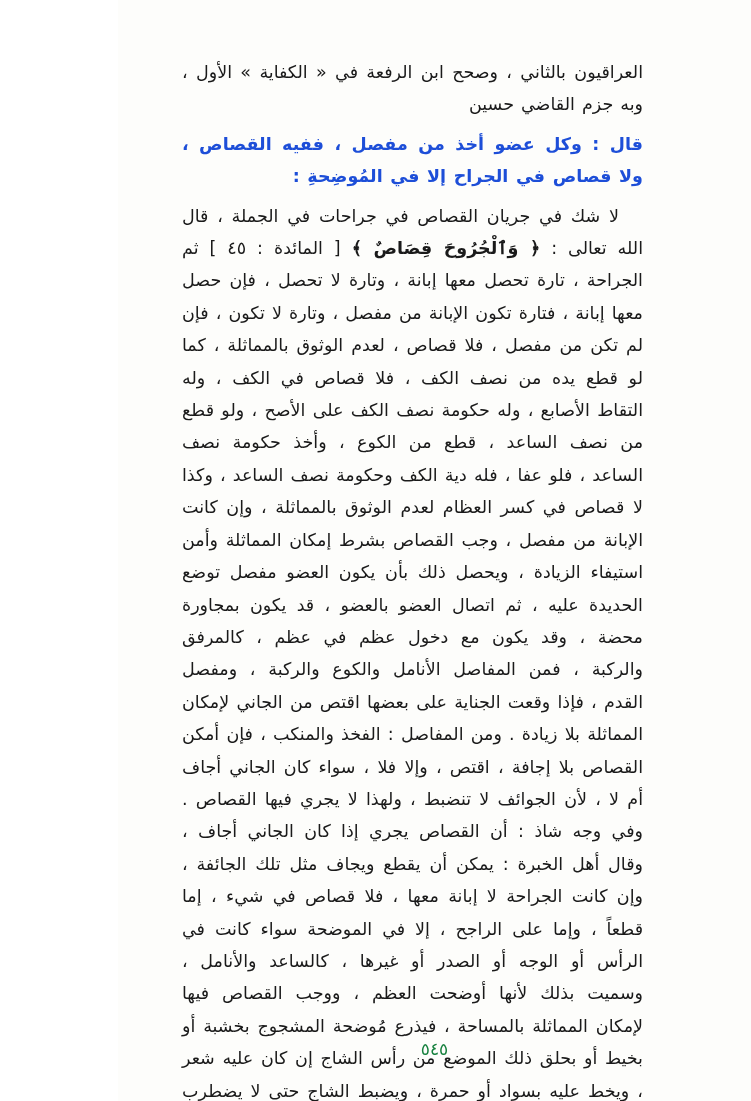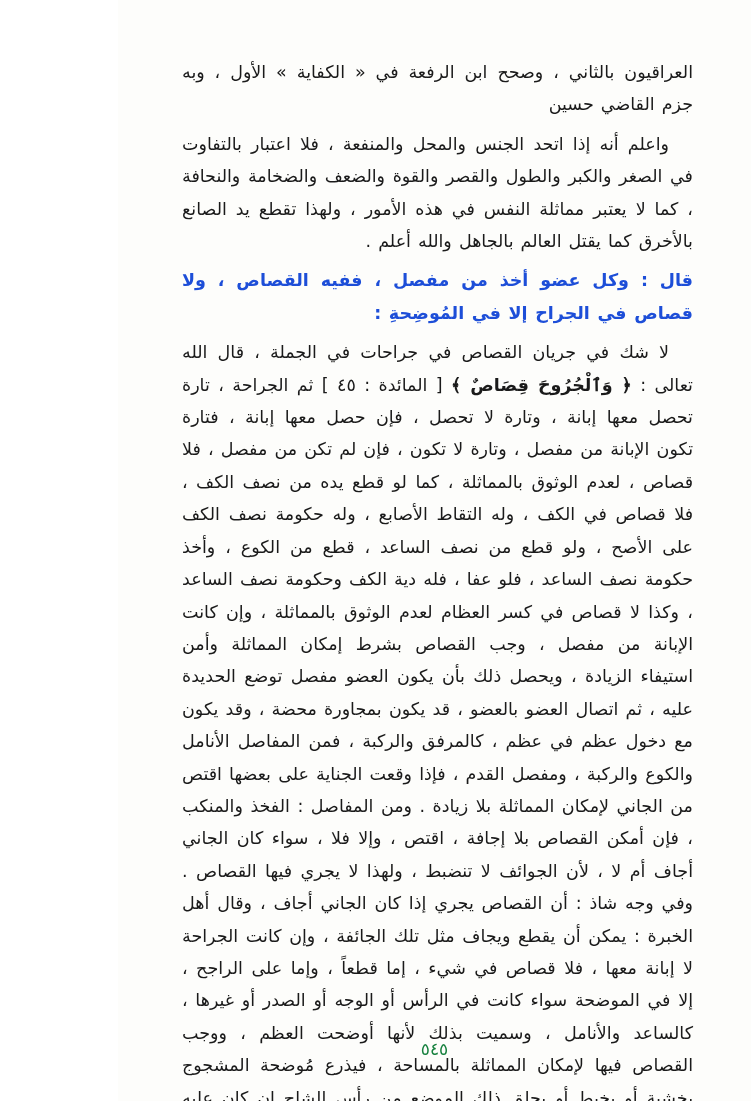--- a/index.html
+++ b/index.html
@@ -8,21 +8,21 @@
     background: #ffffff;
     font-family: "DejaVu Sans", sans-serif;
   }
   .page {
     position: relative;
     width: 633px;
     height: 1101px;
     background: #fdfdfb;
     color: #161616;
     direction: rtl;
-    padding: 56px 58px 0 64px;
+    padding: 56px 108px 0 64px;
     overflow: hidden;
   }
   .text-block {
     width: 100%;
   }
   .para {
     font-size: 17.5px;
     line-height: 32.4px;
     text-align: justify;
     text-justify: inter-word;
@@ -50,18 +50,17 @@
     color: #15803d;
     direction: rtl;
   }
 </style>
 </head>
 <body>
 
 <div class="page">
   <div class="text-block" id="paragraphs">
       <p class="para normal"><span class="seg-normal">العراقيون بالثاني ، وصحح ابن الرفعة في « الكفاية » الأول ، وبه جزم القاضي حسين</span></p>
-      <p class="para normal indent"><span class="seg-normal">واعلم أنه إذا اتحد الجنس والمحل والمنفعة ، فلا اعتبار بالتفاوت في الصغر والكبر والطول والقصر والقوة والضعف والضخامة والنحافة ، كما لا يعتبر مماثلة النفس في هذه الأمور ، ولهذا تقطع يد الصانع بالأخرق كما يقتل العالم بالجاهل والله أعلم .</span></p>
       <p class="para bold"><span class="seg-normal">قال : وكل عضو أخذ من مفصل ، ففيه القصاص ، ولا قصاص في الجراح إلا في المُوضِحةِ :</span></p>
       <p class="para normal indent"><span class="seg-normal">لا شك في جريان القصاص في جراحات في الجملة ، قال الله تعالى : </span><span class="seg-quran">﴿ وَٱلْجُرُوحَ قِصَاصٌ ﴾</span><span class="seg-normal"> [ المائدة : ٤٥ ] ثم الجراحة ، تارة تحصل معها إبانة ، وتارة لا تحصل ، فإن حصل معها إبانة ، فتارة تكون الإبانة من مفصل ، وتارة لا تكون ، فإن لم تكن من مفصل ، فلا قصاص ، لعدم الوثوق بالمماثلة ، كما لو قطع يده من نصف الكف ، فلا قصاص في الكف ، وله التقاط الأصابع ، وله حكومة نصف الكف على الأصح ، ولو قطع من نصف الساعد ، قطع من الكوع ، وأخذ حكومة نصف الساعد ، فلو عفا ، فله دية الكف وحكومة نصف الساعد ، وكذا لا قصاص في كسر العظام لعدم الوثوق بالمماثلة ، وإن كانت الإبانة من مفصل ، وجب القصاص بشرط إمكان المماثلة وأمن استيفاء الزيادة ، ويحصل ذلك بأن يكون العضو مفصل توضع الحديدة عليه ، ثم اتصال العضو بالعضو ، قد يكون بمجاورة محضة ، وقد يكون مع دخول عظم في عظم ، كالمرفق والركبة ، فمن المفاصل الأنامل والكوع والركبة ، ومفصل القدم ، فإذا وقعت الجناية على بعضها اقتص من الجاني لإمكان المماثلة بلا زيادة . ومن المفاصل : الفخذ والمنكب ، فإن أمكن القصاص بلا إجافة ، اقتص ، وإلا فلا ، سواء كان الجاني أجاف أم لا ، لأن الجوائف لا تنضبط ، ولهذا لا يجري فيها القصاص . وفي وجه شاذ : أن القصاص يجري إذا كان الجاني أجاف ، وقال أهل الخبرة : يمكن أن يقطع ويجاف مثل تلك الجائفة ، وإن كانت الجراحة لا إبانة معها ، فلا قصاص في شيء ، إما قطعاً ، وإما على الراجح ، إلا في الموضحة سواء كانت في الرأس أو الوجه أو الصدر أو غيرها ، كالساعد والأنامل ، وسميت بذلك لأنها أوضحت العظم ، ووجب القصاص فيها لإمكان المماثلة بالمساحة ، فيذرع مُوضحة المشجوج بخشبة أو بخيط أو بحلق ذلك الموضع من رأس الشاج إن كان عليه شعر ، ويخط عليه بسواد أو حمرة ، ويضبط الشاج حتى لا يضطرب ، ويوضح بحديدة حادة كالموسى ، ولا يوضح بالسيف ، وإن كان أوضح به ، لأنه لا تؤمن معه الزيادة ، وكذا لو أوضحه بحجر أو دبوس أو عصى ، بل يقتص منه بالحديدة ، كذا ذكره القفال وغيره ، وتردد فيه الروياني ، ثم يفعل ما هو أسهل عليه من الشق دفعة واحدة</span></p>
     </div>
   <div class="page-number">٥٤٥</div>
 </div>
 
 </body></html>

